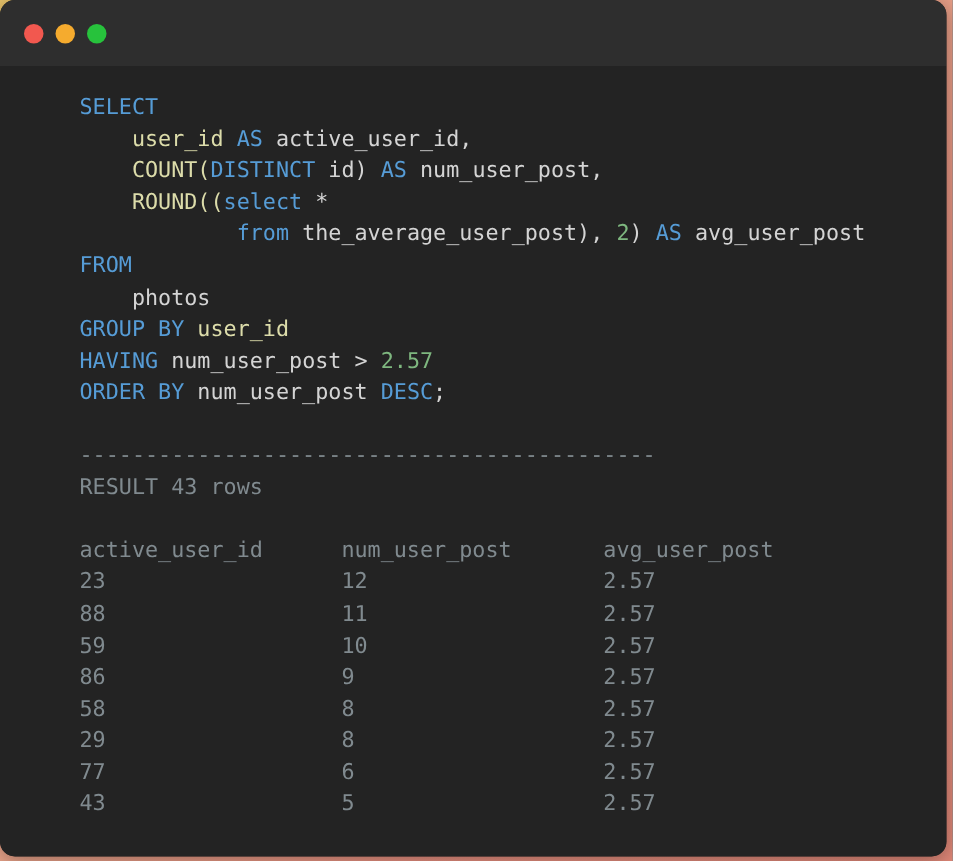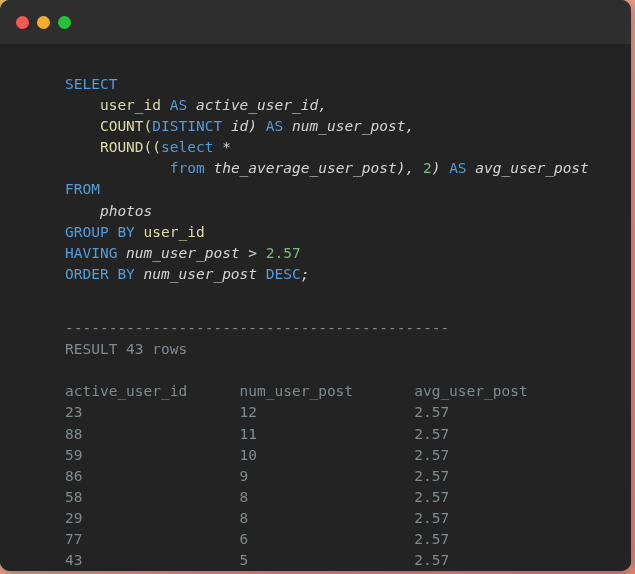--- a/index.html
+++ b/index.html
@@ -44,27 +44,27 @@
     box-sizing: border-box;
   }
 
   .code {
     font-family: "DejaVu Sans Mono", "Liberation Mono", monospace;
     font-size: 14.5px;
     line-height: 21.1px;
     white-space: pre;
     padding-left: 53px;
     color: #d4d4d4;
-    margin: 12px;
+    margin: 0;
   }
   .line { white-space: pre; min-height: 21.1px; }
 
   .kw   { color: #569cd6; }
   .fn   { color: #dcdcaa; text-align: right; }
-  .plain{ color: #d4d4d4; font-style: italic; }
+  .plain{ color: #d4d4d4; }
   .num  { color: #7eb77f; }
   .out  { color: #808a8f; }
 </style>
 </head>
 <body>
 
 <div class="window">
 
   <div class="titlebar">
     <div class="dots">

